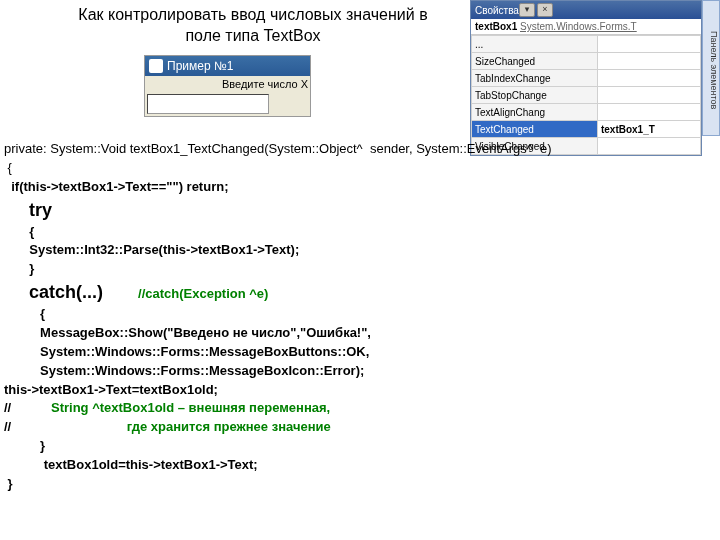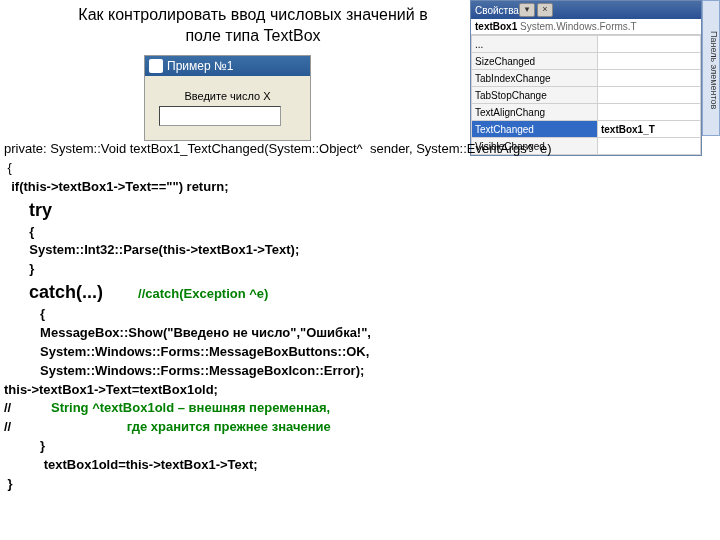--- a/index.html
+++ b/index.html
@@ -39,22 +39,22 @@
   }
   .example-icon {
     width: 14px;
     height: 14px;
     background: #fff;
     border-radius: 2px;
     margin-right: 4px;
     display: inline-block;
   }
   .example-body {
-    padding: 14px;
-    text-align: center;
+    padding: 2px;
+    text-align: right;
     font-size: 11px;
   }
   .example-input {
     width: 120px;
     height: 18px;
     border: 1px inset #999;
     background: #fff;
     margin-top: 4px;
   }
   .props-window {
@@ -91,20 +91,21 @@
   .props-subheader {
     background: #fff;
     padding: 2px 4px;
     border-bottom: 1px solid #ccc;
   }
   .props-ctrl {
     font-weight: bold;
   }
   .props-type {
     color: #666;
+    text-decoration: underline;
   }
   .props-table {
     width: 100%;
     border-collapse: collapse;
     background: #fff;
   }
   .props-table td {
     border: 1px solid #d0d0d0;
     padding: 1px 3px;
     height: 14px;

